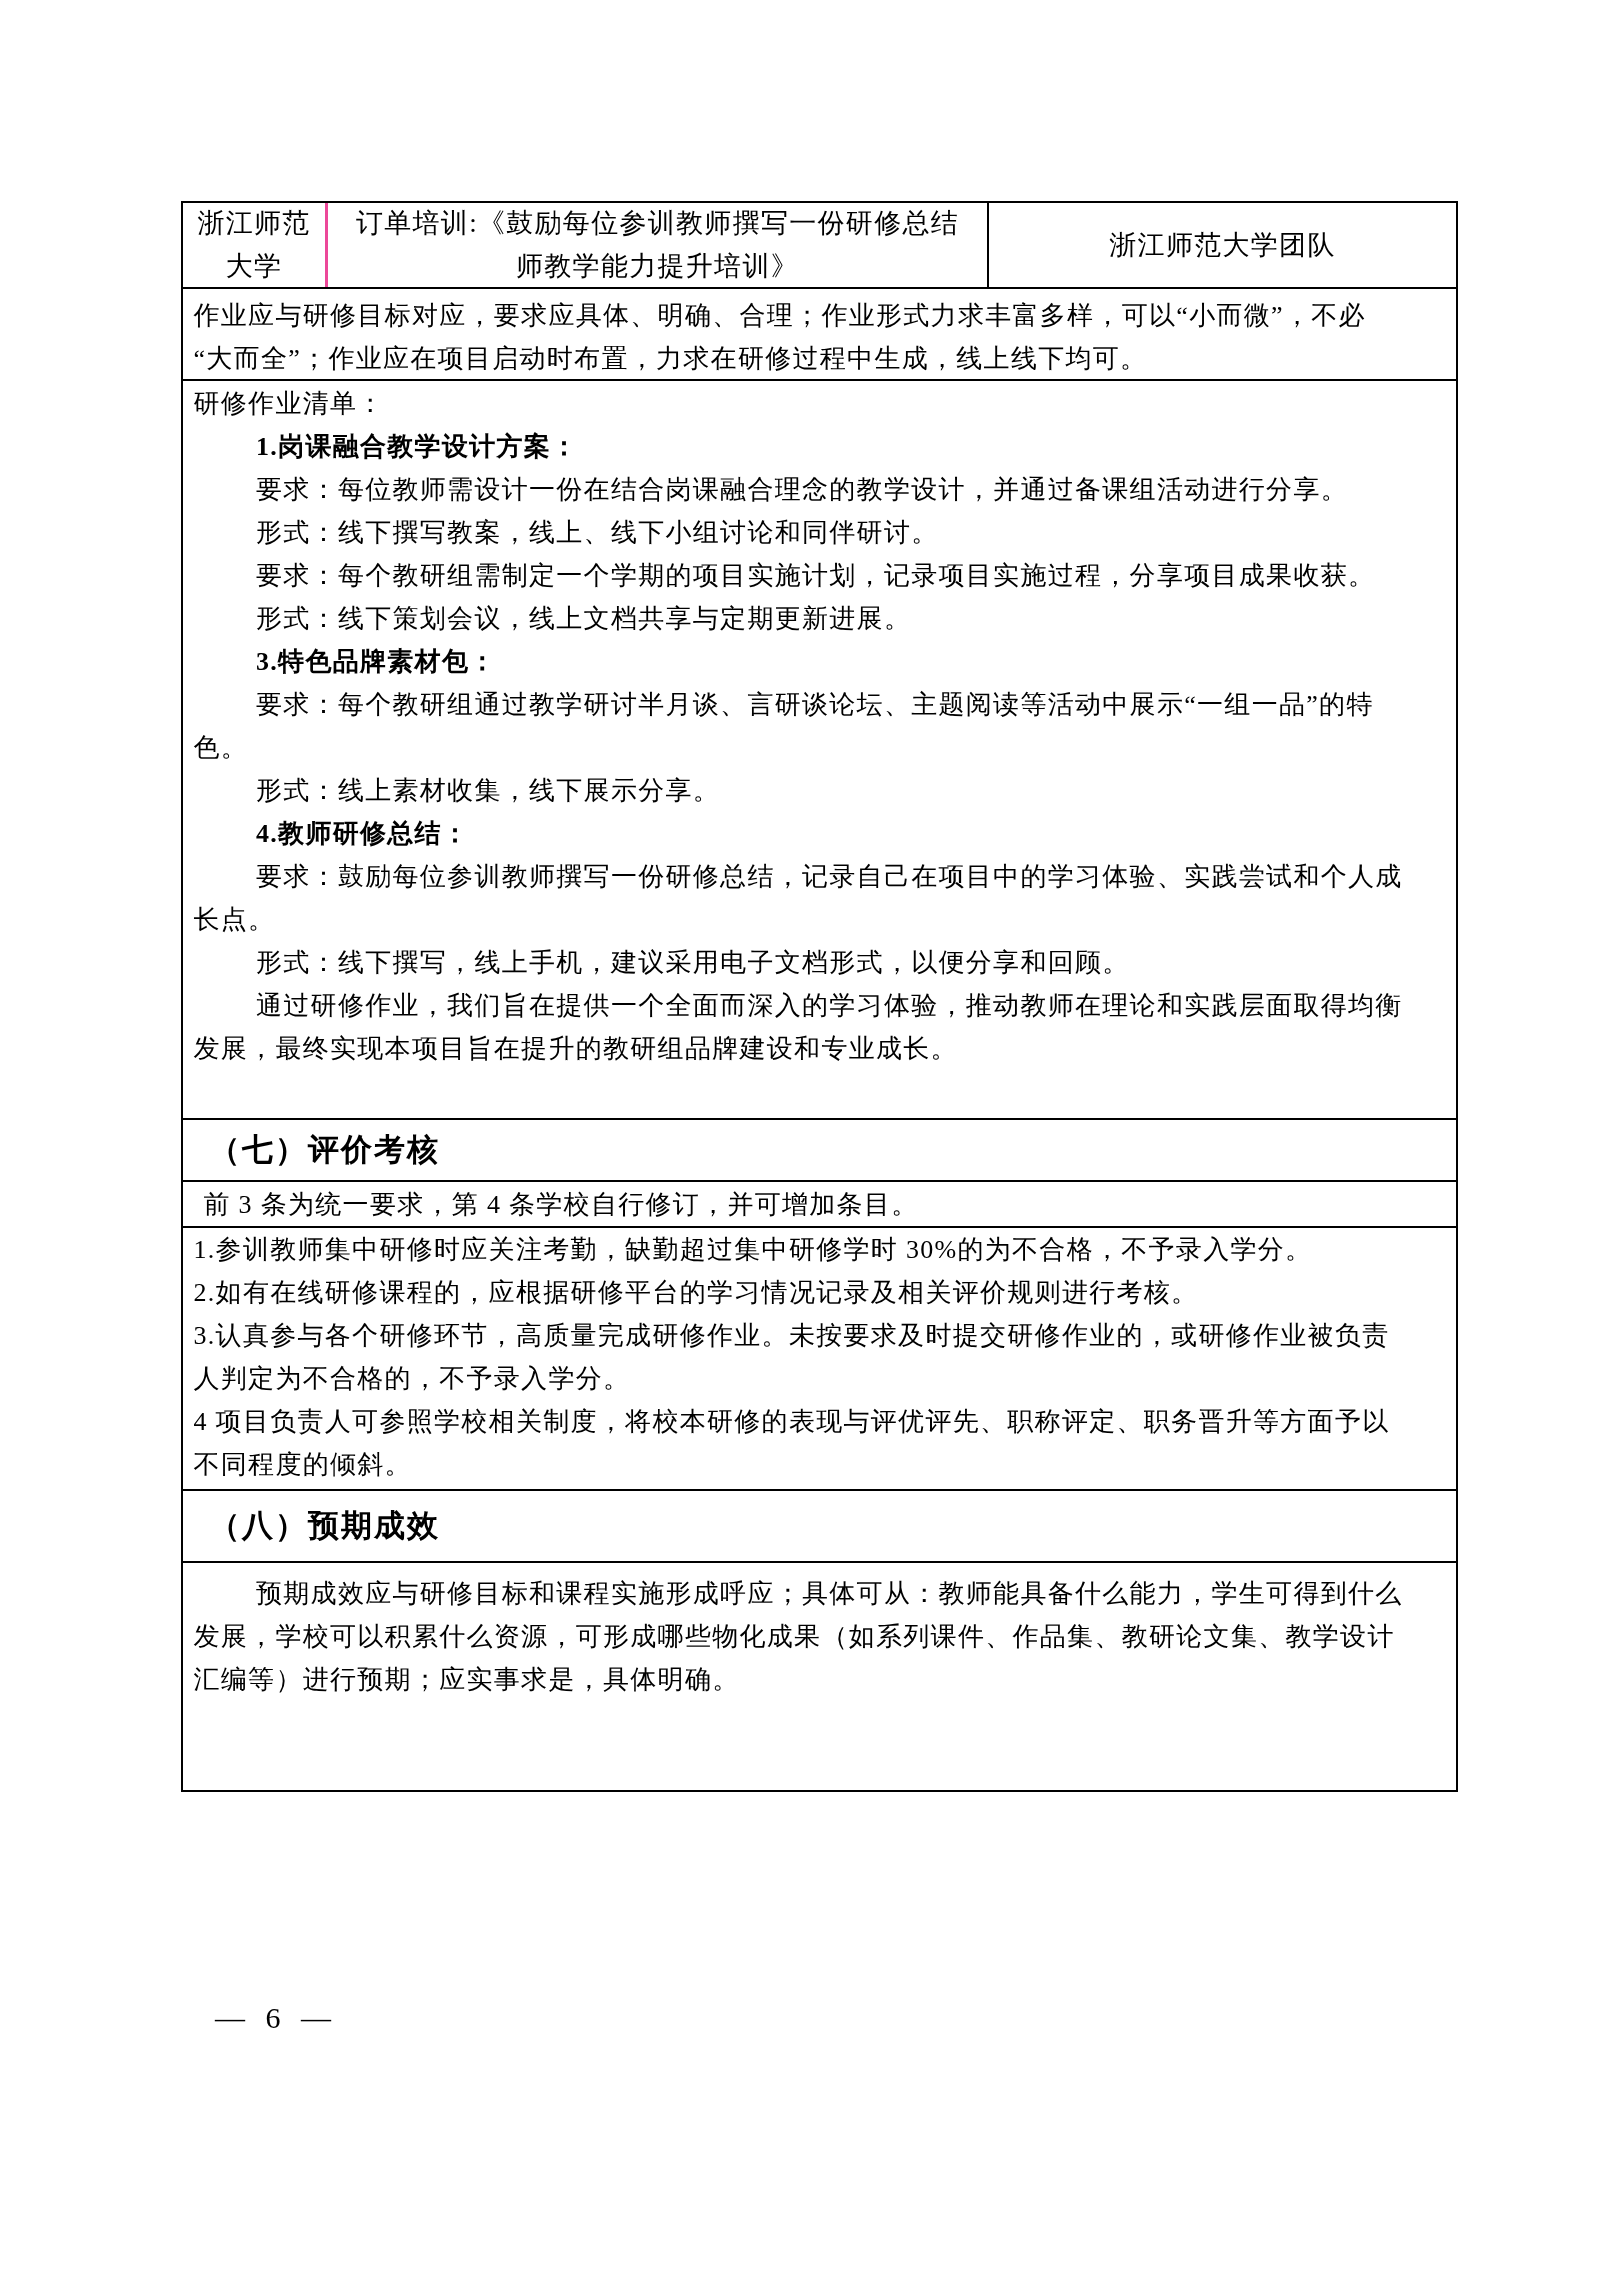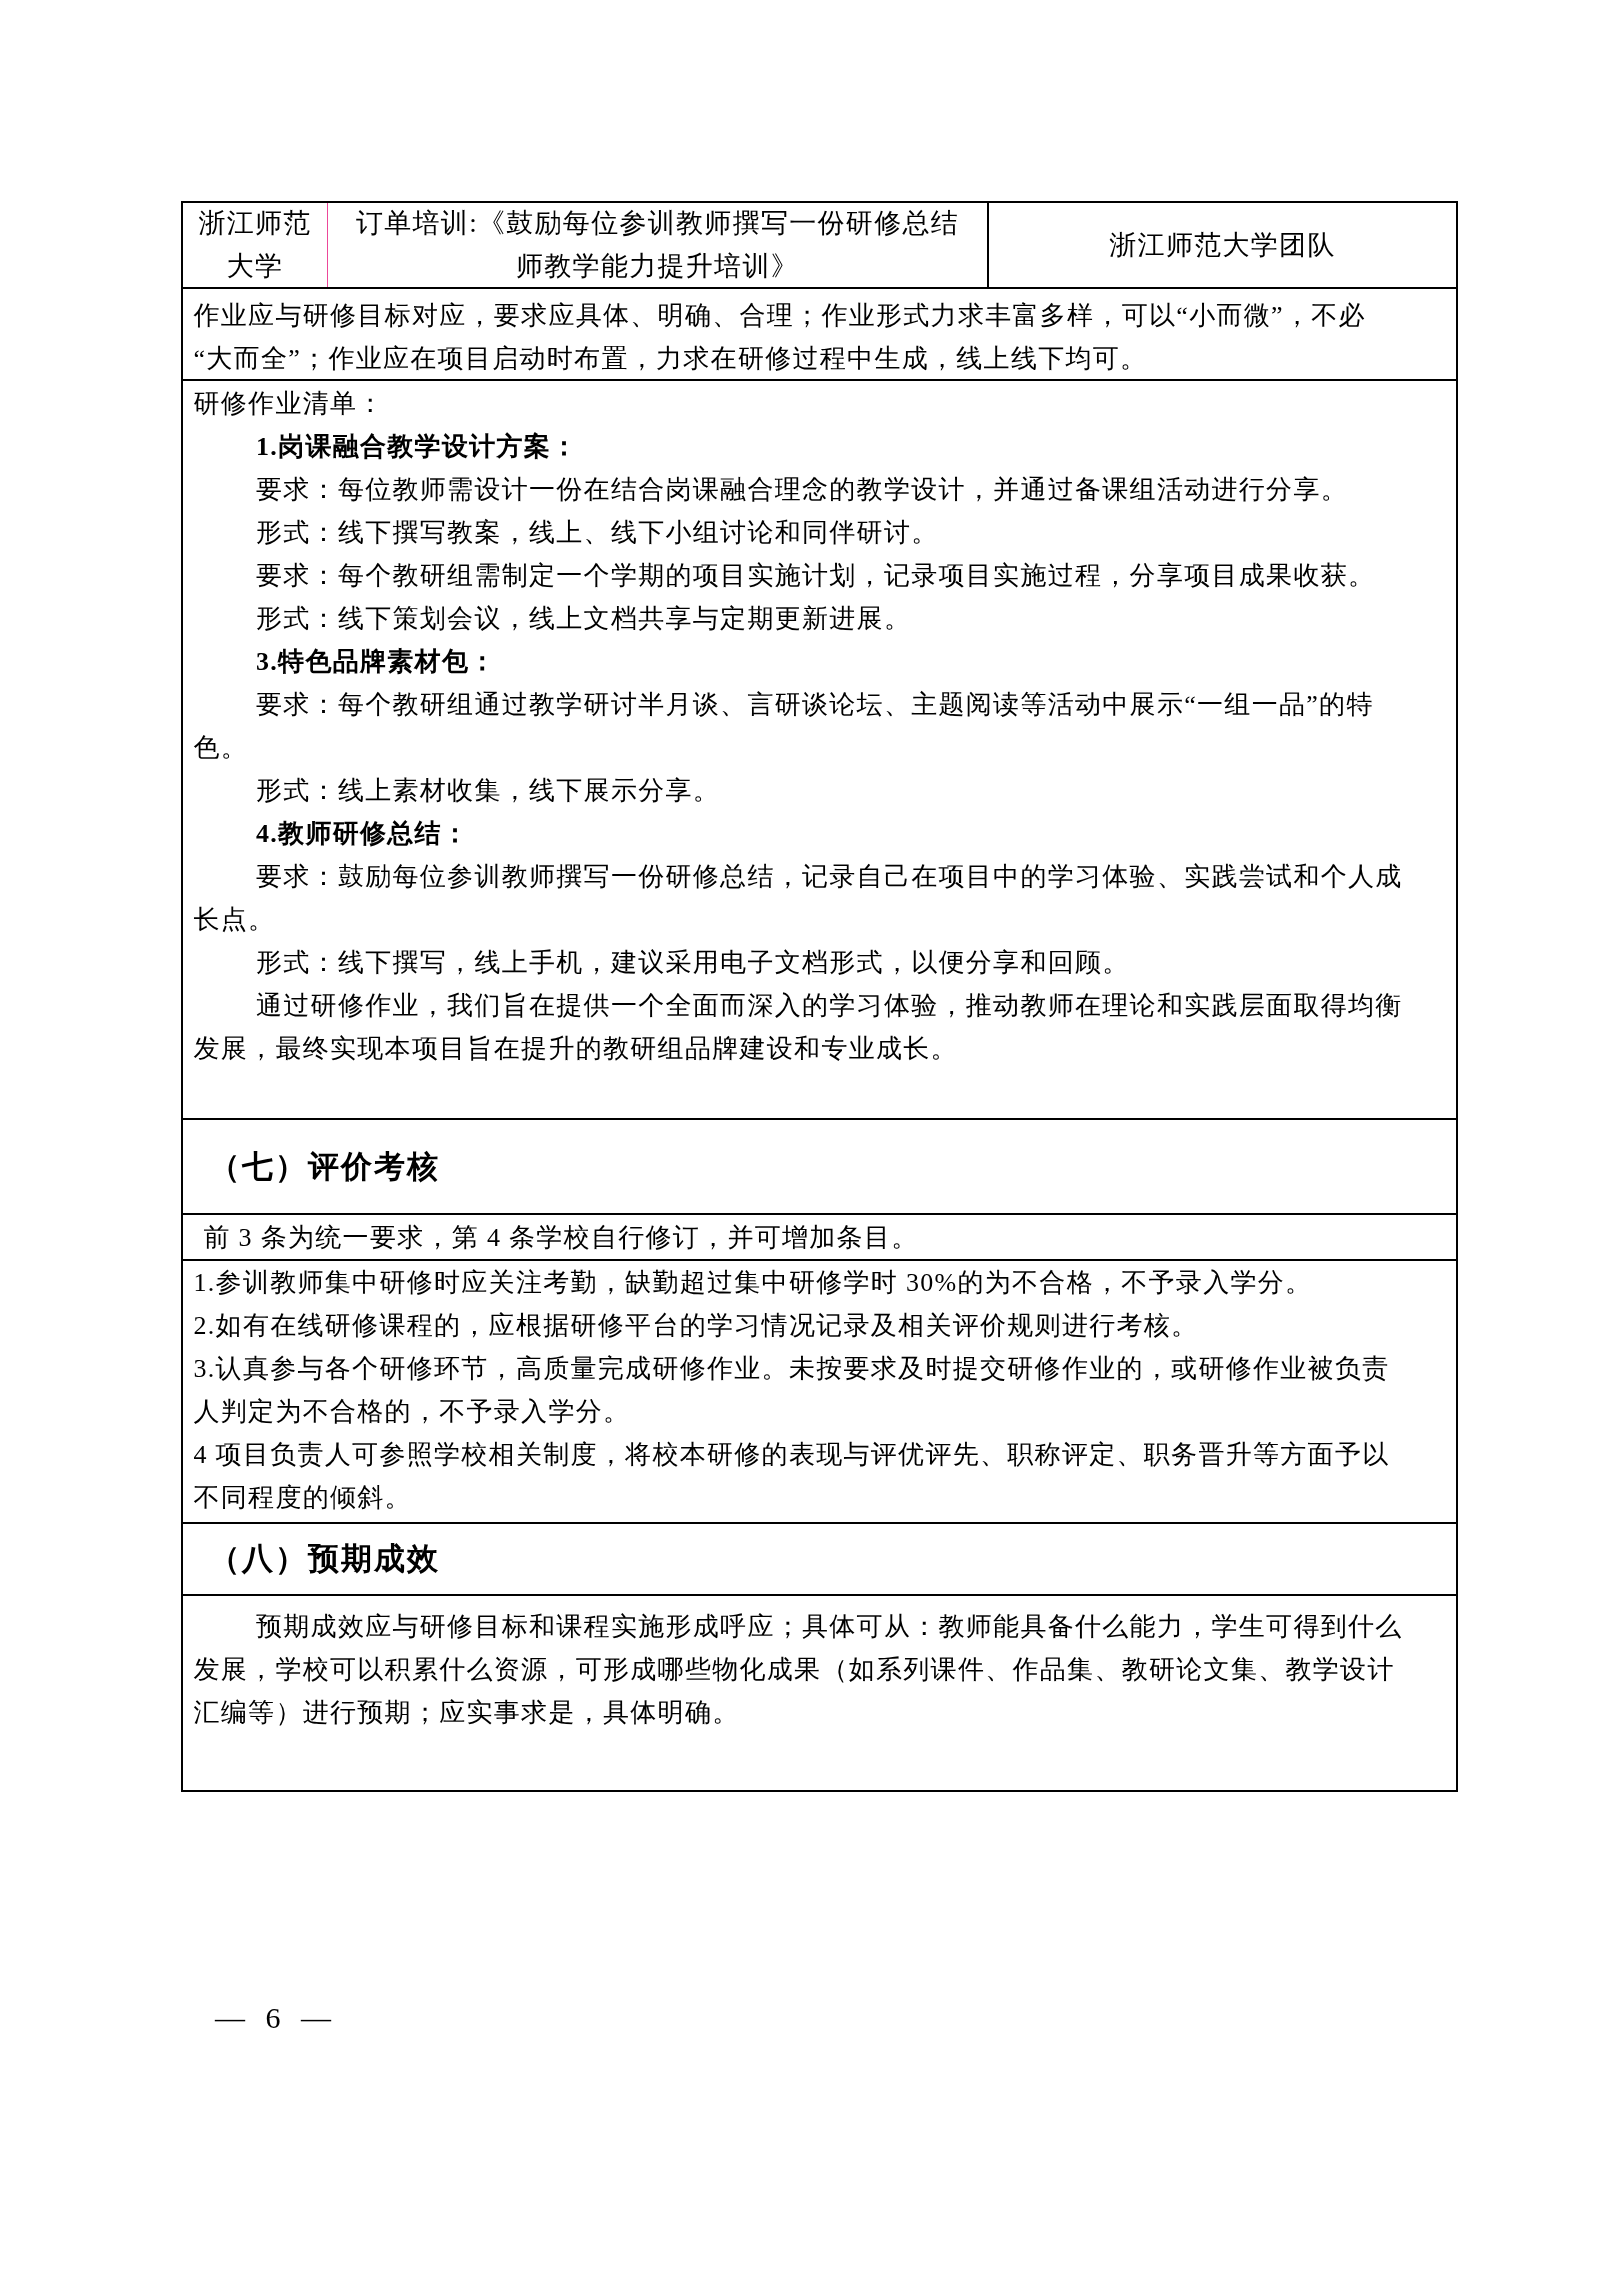--- a/index.html
+++ b/index.html
@@ -24,29 +24,29 @@
   }
   .row{box-sizing:border-box;overflow:hidden;white-space:nowrap;}
   .bb3{border-bottom:2px solid #000;}
   .bb4{border-bottom:2.6px solid #000;}
   .bb5{border-bottom:3.3px solid #000;}
 
   
   .header-row{display:flex;height:86px;}
   .hcell{box-sizing:border-box;display:flex;flex-direction:column;justify-content:center;align-items:center;}
   .hcell .hline{line-height:43px;font-size:27px;letter-spacing:1.3px;}
-  .cell-org{width:145px;border-right:1px solid #ec4899;}
+  .cell-org{width:145px;border-right:3px solid #ec4899;}
   .cell-course{width:661px;border-right:2px solid #000;}
   .cell-team{flex:1;}
 
   
   .section-row{display:flex;align-items:center;padding-left:26px;}
   .section-title{font-size:31px;font-weight:bold;letter-spacing:2px;}
   .h6{height:72px;}
-  .h7{height:95px;}
+  .h7{height:62px;}
   .h8{height:72px;}
 
   
   .line{line-height:43px;font-size:26px;letter-spacing:1.3px;padding-left:10.5px;}
   .ind{padding-left:73px;}
   .b{font-weight:bold;}
   .intro-row{height:92px;padding-top:5.2px;}
   .list-row{height:739px;padding-top:0.7px;}
   .note-row{height:46px;padding-top:1.3px;padding-left:10px;}
   .eval-row{height:263px;padding-top:0px;}

